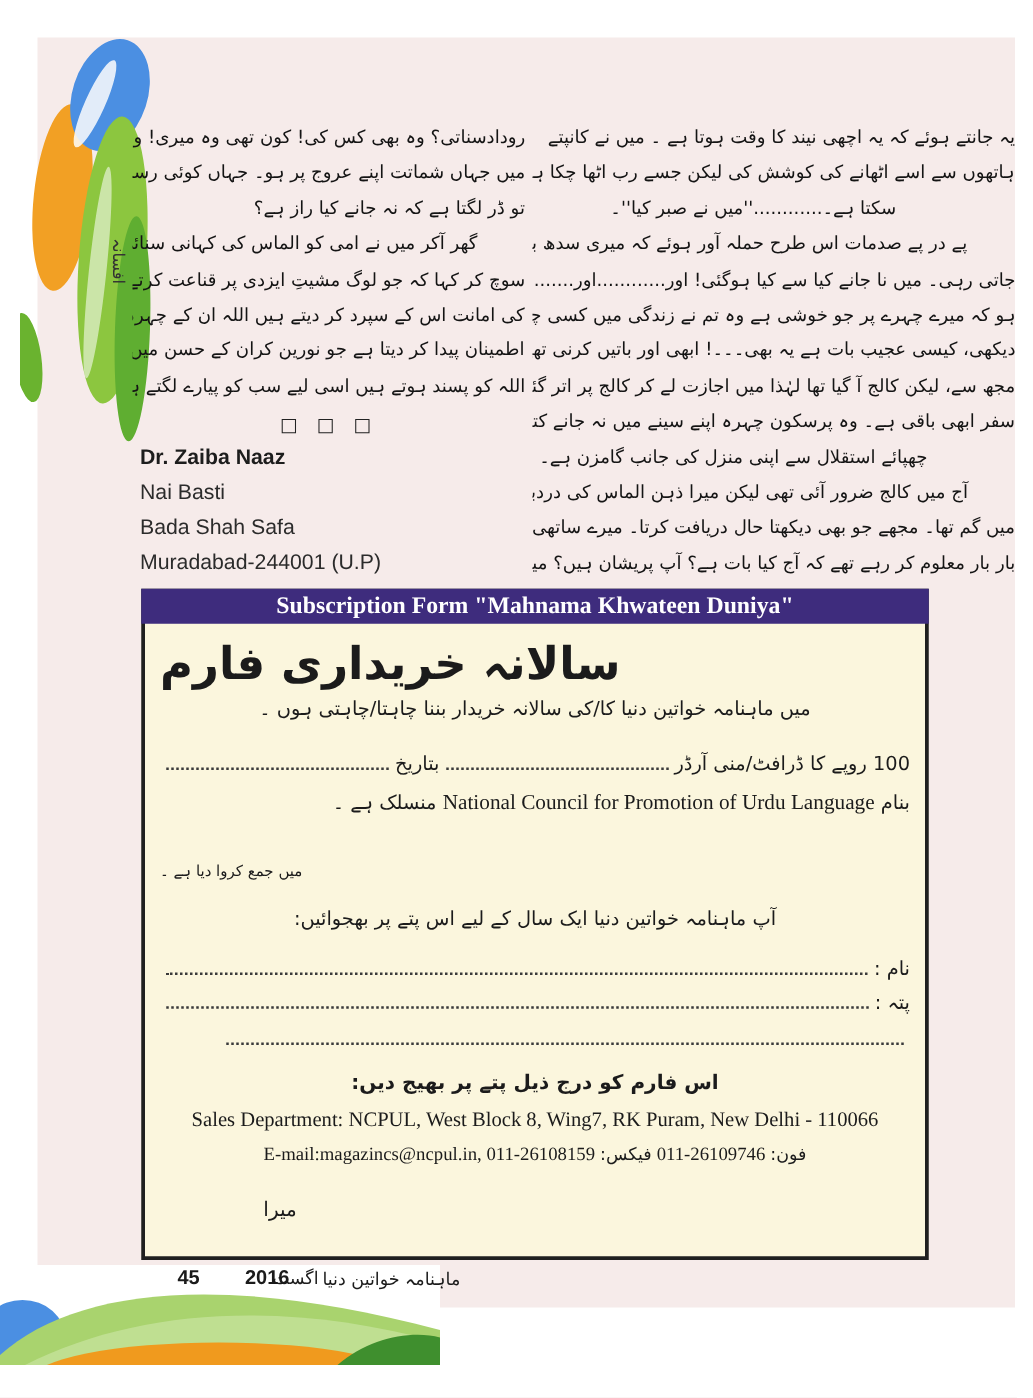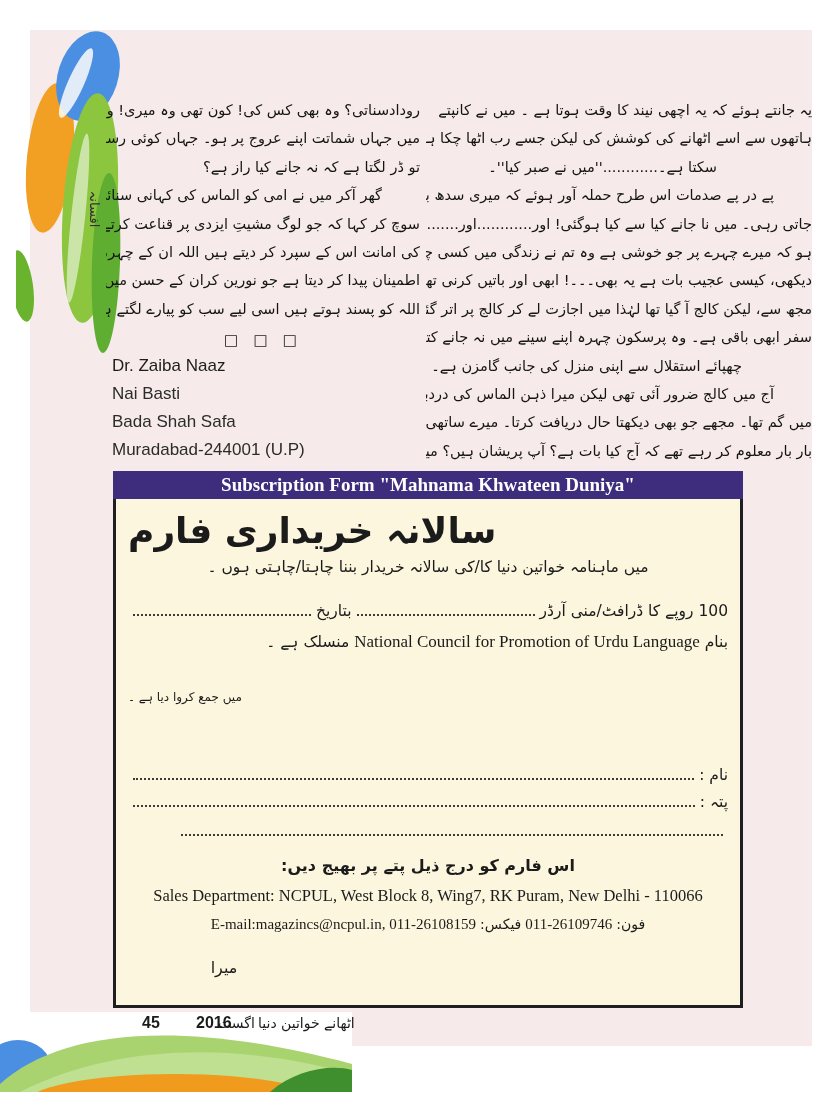--- a/index.html
+++ b/index.html
@@ -23,21 +23,21 @@
   .col-left{left:106px;top:96px;width:314px;}
   .end-marker{position:absolute;left:106px;top:331px;width:314px;text-align:center;
               font-size:15px;font-weight:bold;letter-spacing:5px;color:#222;}
   .side-label{position:absolute;left:58px;top:200px;width:70px;font-size:13px;
               direction:rtl;transform:rotate(90deg);transform-origin:35px 9px;
               color:#333;text-align:center;}
   
   .author{position:absolute;left:112px;top:352px;
           font-family:"Liberation Sans",sans-serif;font-size:17px;
           line-height:28px;color:#2b2b2b;}
-  .author .nm{font-weight:normal;color:#1d1d1d;}
+  .author .nm{font-weight:bold;color:#1d1d1d;}
   
   .form{position:absolute;left:113px;top:471px;width:630px;height:537px;
         background:var(--form-bg);border:3px solid var(--border-dark);}
   .form-header{position:absolute;left:-3px;top:-3px;width:630px;height:28px;
                background:var(--header-purple);color:#ffffff;text-align:center;
                font-family:"Liberation Serif",serif;font-weight:bold;
                font-size:19px;line-height:28px;}
   .f-abs{position:absolute;left:0;width:624px;padding:0 12px;direction:rtl;}
   .f-title{top:36px;text-align:left;font-size:36px;font-weight:bold;}
   .f-intro{top:84px;text-align:center;font-size:15.5px;}
@@ -138,20 +138,21 @@
   </div>
 
   <div class="f-abs f-banaam">
     <span>بنام</span>
     <span class="en">National Council for Promotion of Urdu Language</span>
     <span>منسلک ہے ۔</span>
   </div>
 
   <div class="f-abs f-deposit2">میں جمع کروا دیا ہے ۔</div>
 
+  <div class="f-abs f-send">آپ ماہنامہ خواتین دنیا ایک سال کے لیے اس پتے پر بھجوائیں:</div>
 
   <div class="f-abs f-row f-naam">
     <span class="lbl">نام :</span>
     <span class="dots"></span>
   </div>
   <div class="f-abs f-row f-pata">
     <span class="lbl">پتہ :</span>
     <span class="dots"></span>
   </div>
   <div class="f-abs f-row f-dots3">
@@ -177,14 +178,14 @@
   <path d="M0,72 C60,18 180,6 352,52 L352,80 L0,80 Z" fill="#a9d36e"></path>
   <path d="M20,80 C110,34 230,28 352,62 L352,80 Z" fill="#c4e29a" opacity="0.8"></path>
   <ellipse cx="175" cy="92" rx="150" ry="30" fill="#f09a1e"></ellipse>
   <path d="M270,80 C295,58 330,52 352,58 L352,80 Z" fill="#3f8f2e"></path>
 </svg>
 
 <div class="footer-text">
   <span class="ft-num ft-page">45</span>
   <span class="ft-num ft-year">2016</span>
   <span class="ft-month">اگست</span>
-  <span class="ft-mag">اٹھانے خواتین دنیا</span>
+  <span class="ft-mag">ماہنامہ خواتین دنیا</span>
 </div>
 
 </body></html>

